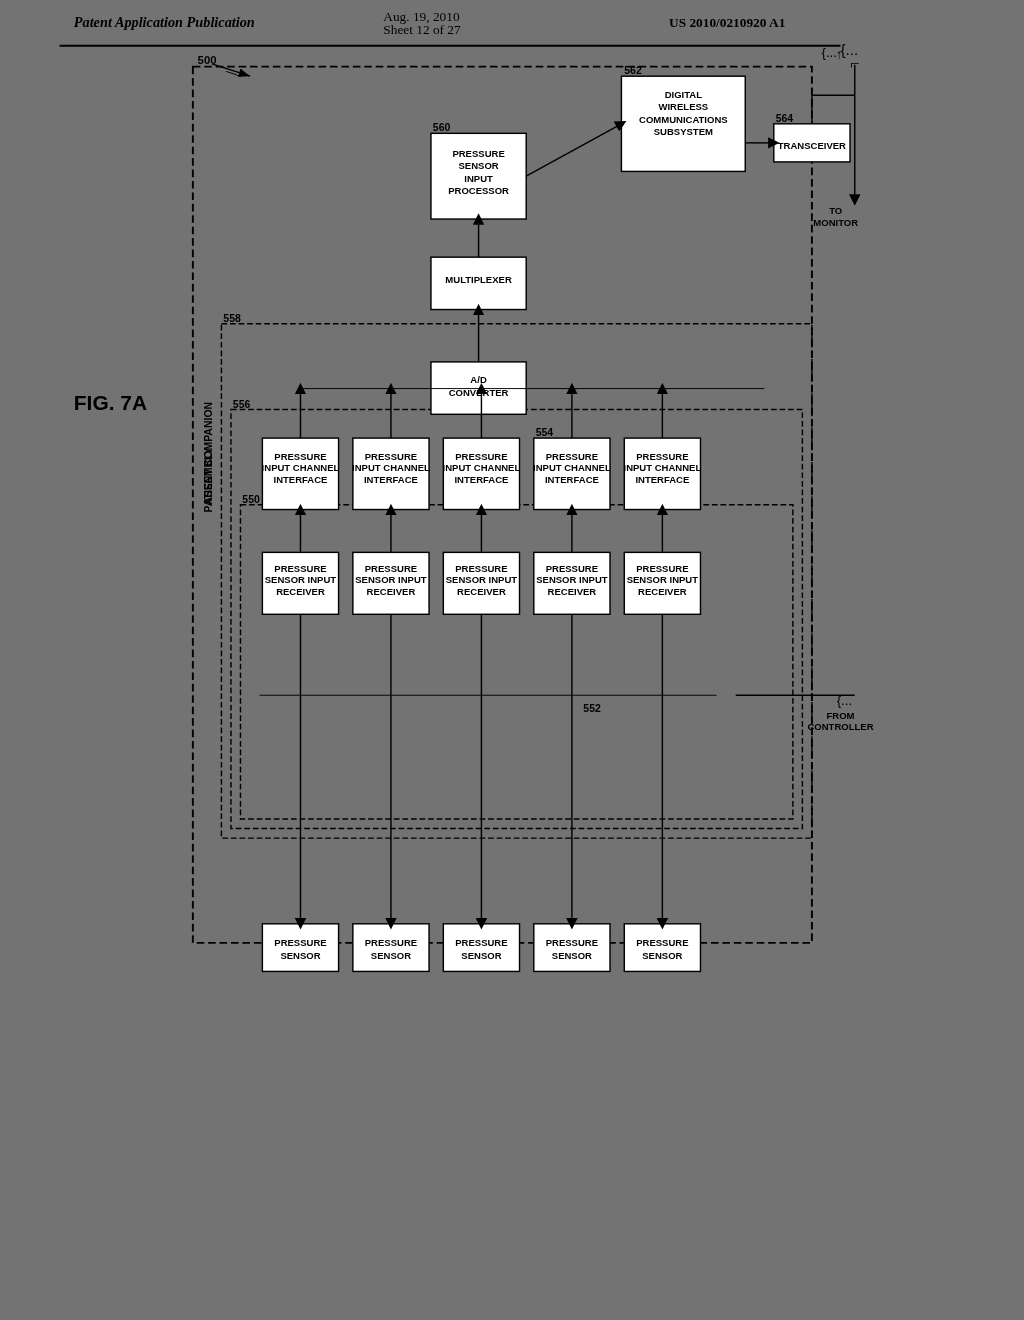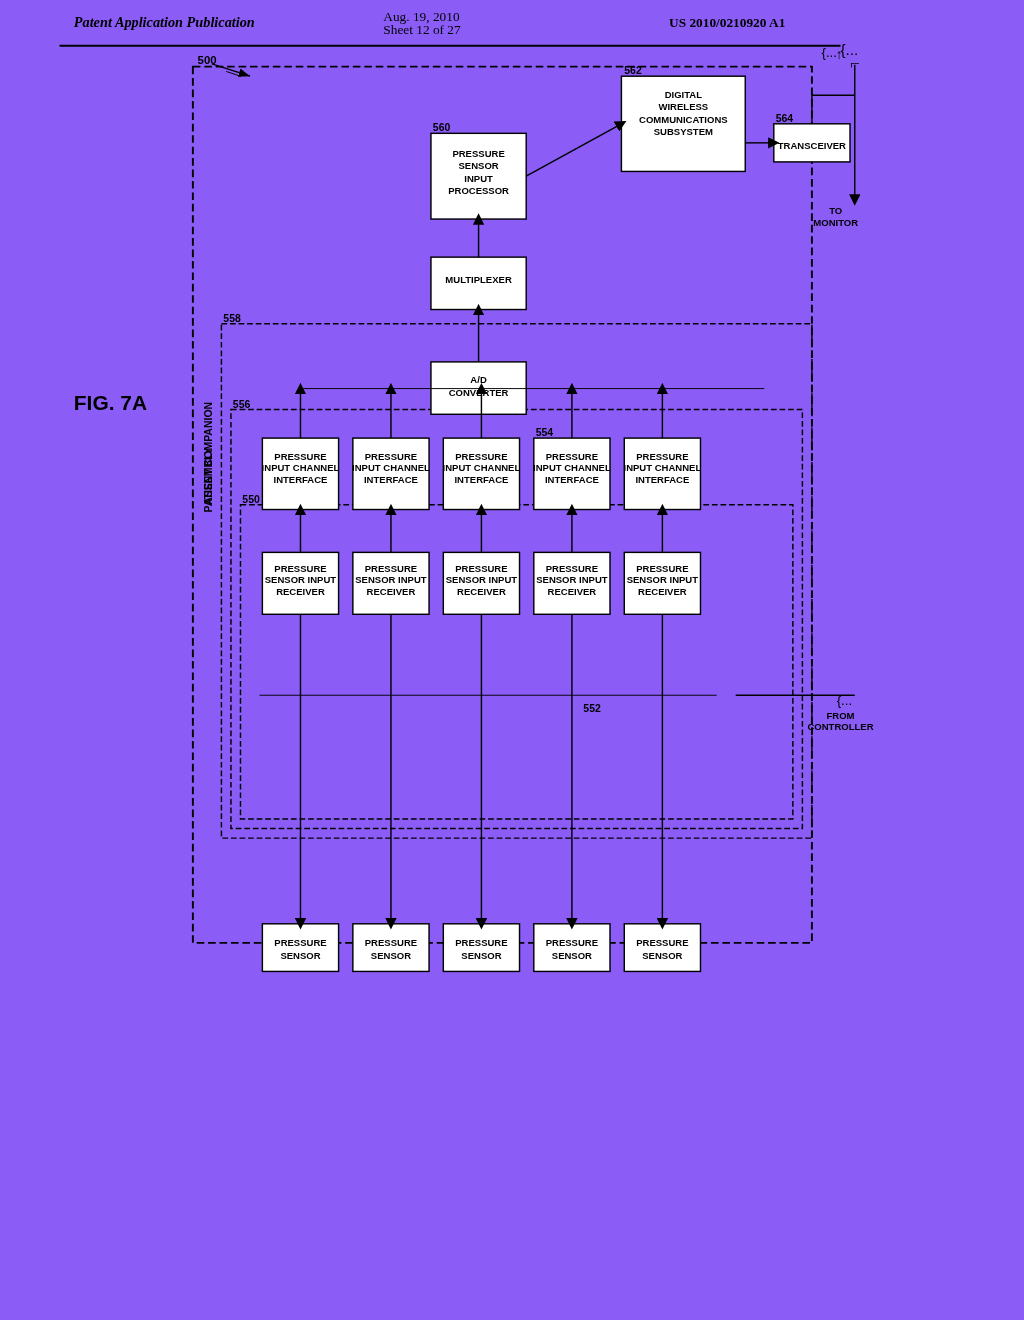--- a/index.html
+++ b/index.html
@@ -8,21 +8,21 @@
       font-family: 'Times New Roman', Times, serif;
       width: 1024px;
       height: 1320px;
       overflow: hidden;
       position: relative;
     }
 
     .page {
       width: 1024px;
       height: 1320px;
-      background: #8b5cf6;
+      background: #737373;
       position: relative;
       padding: 40px 79px;
     }
 
     
     .diagram-svg {
       position: absolute;
       top: 0;
       left: 0;
       width: 900px;

